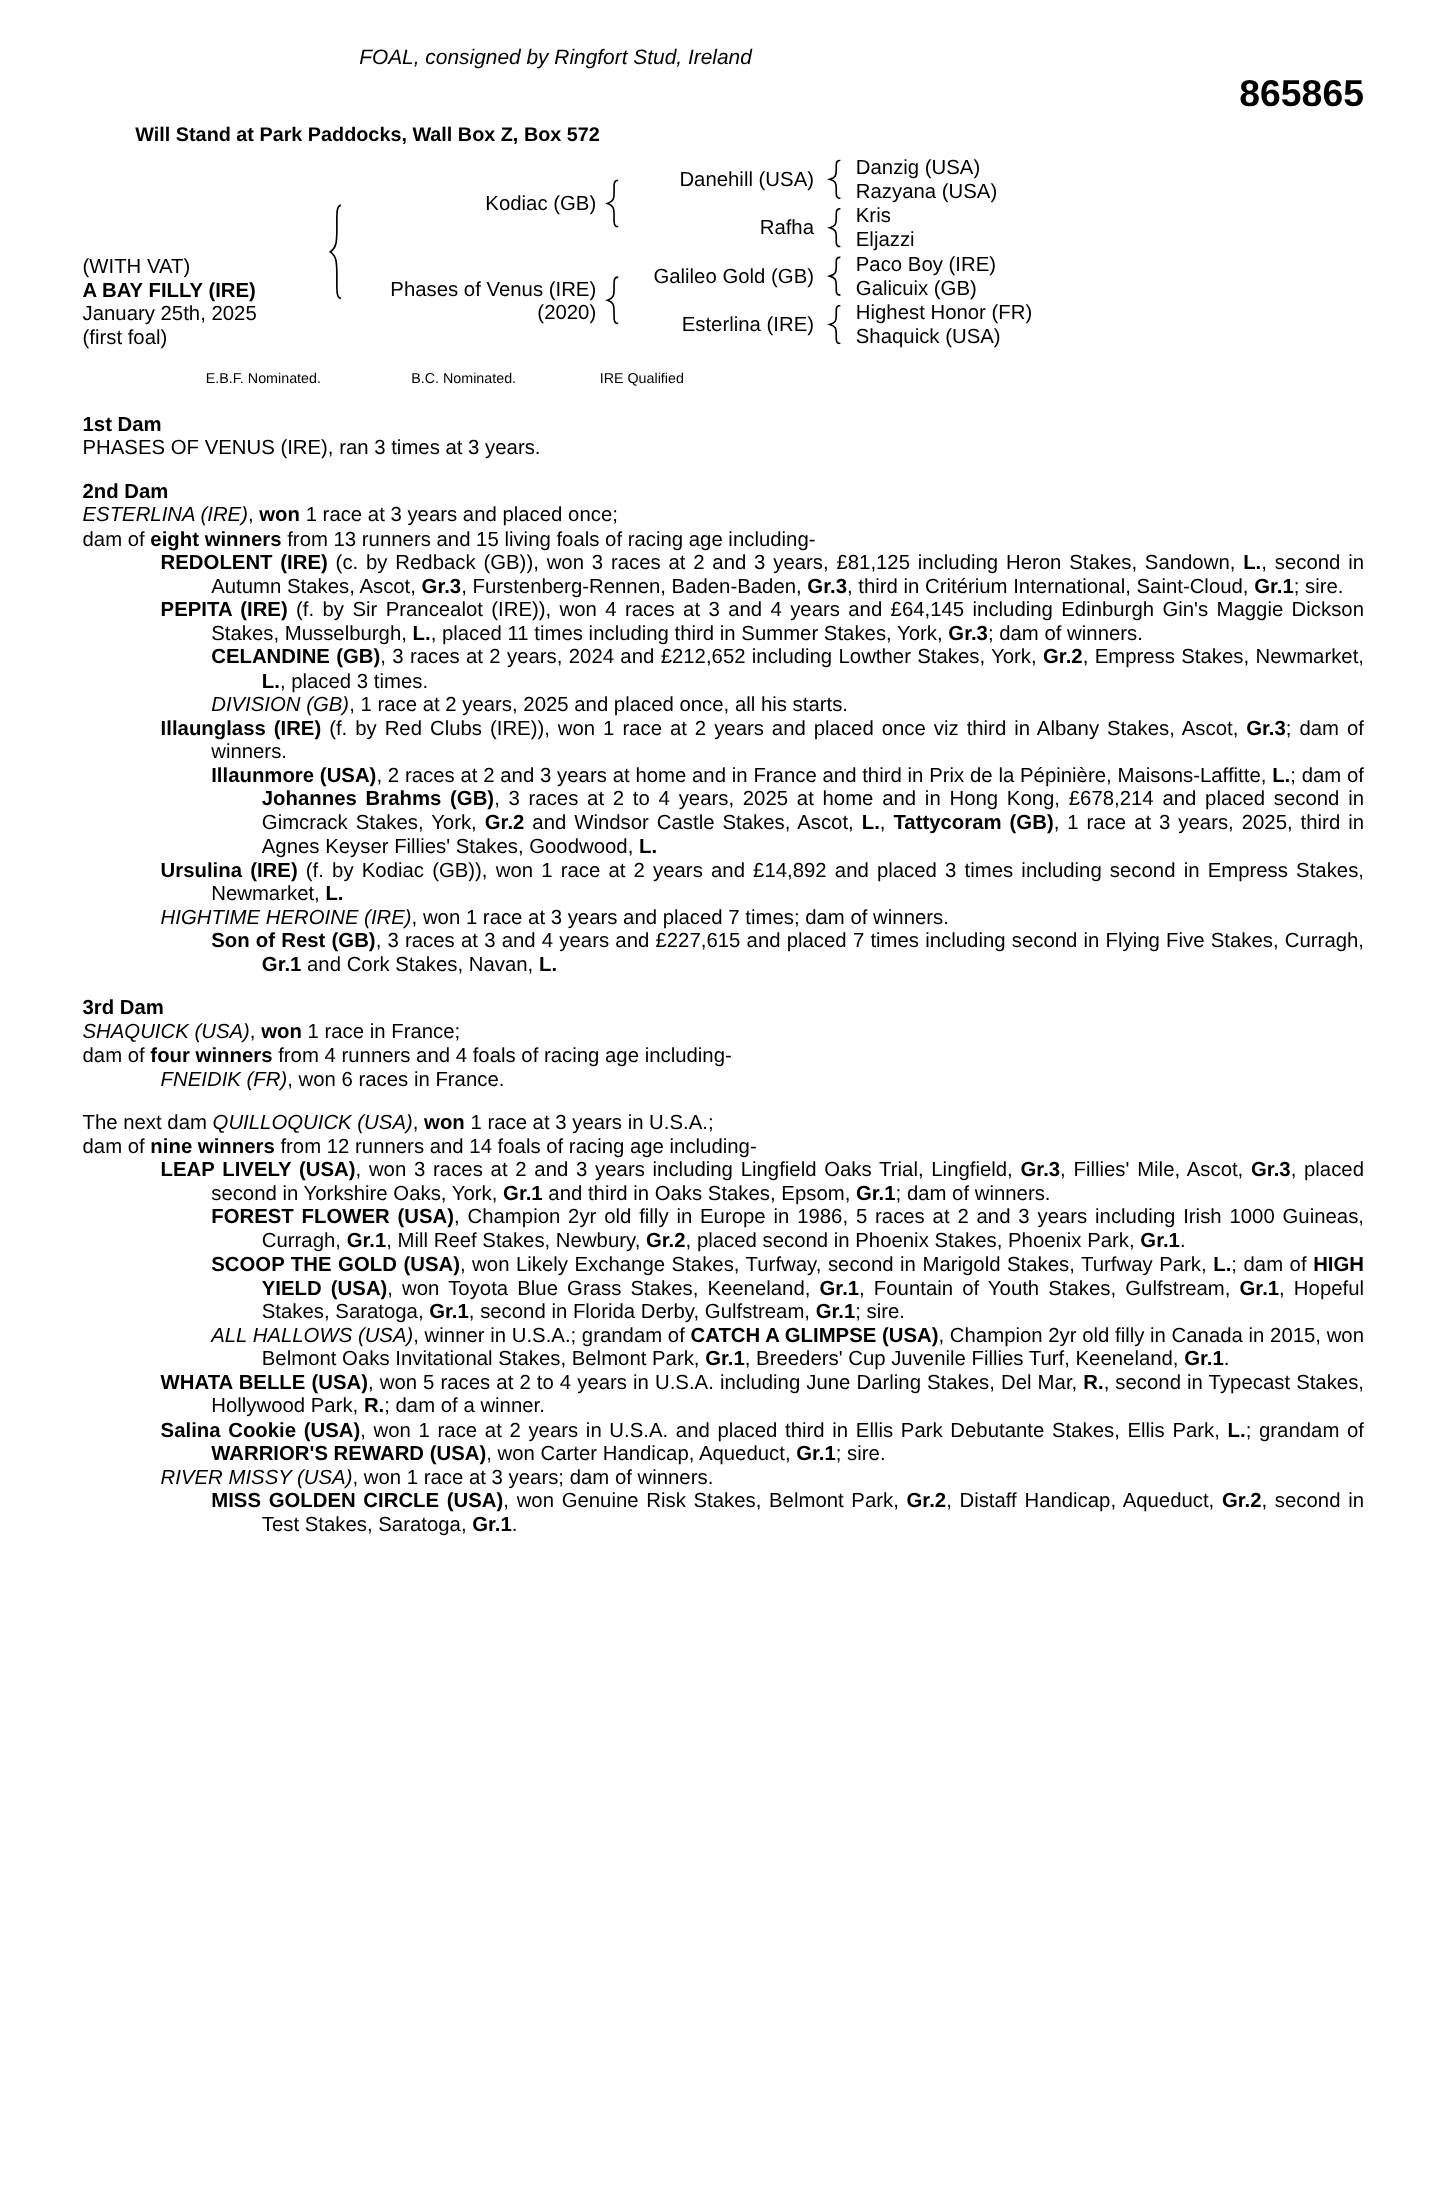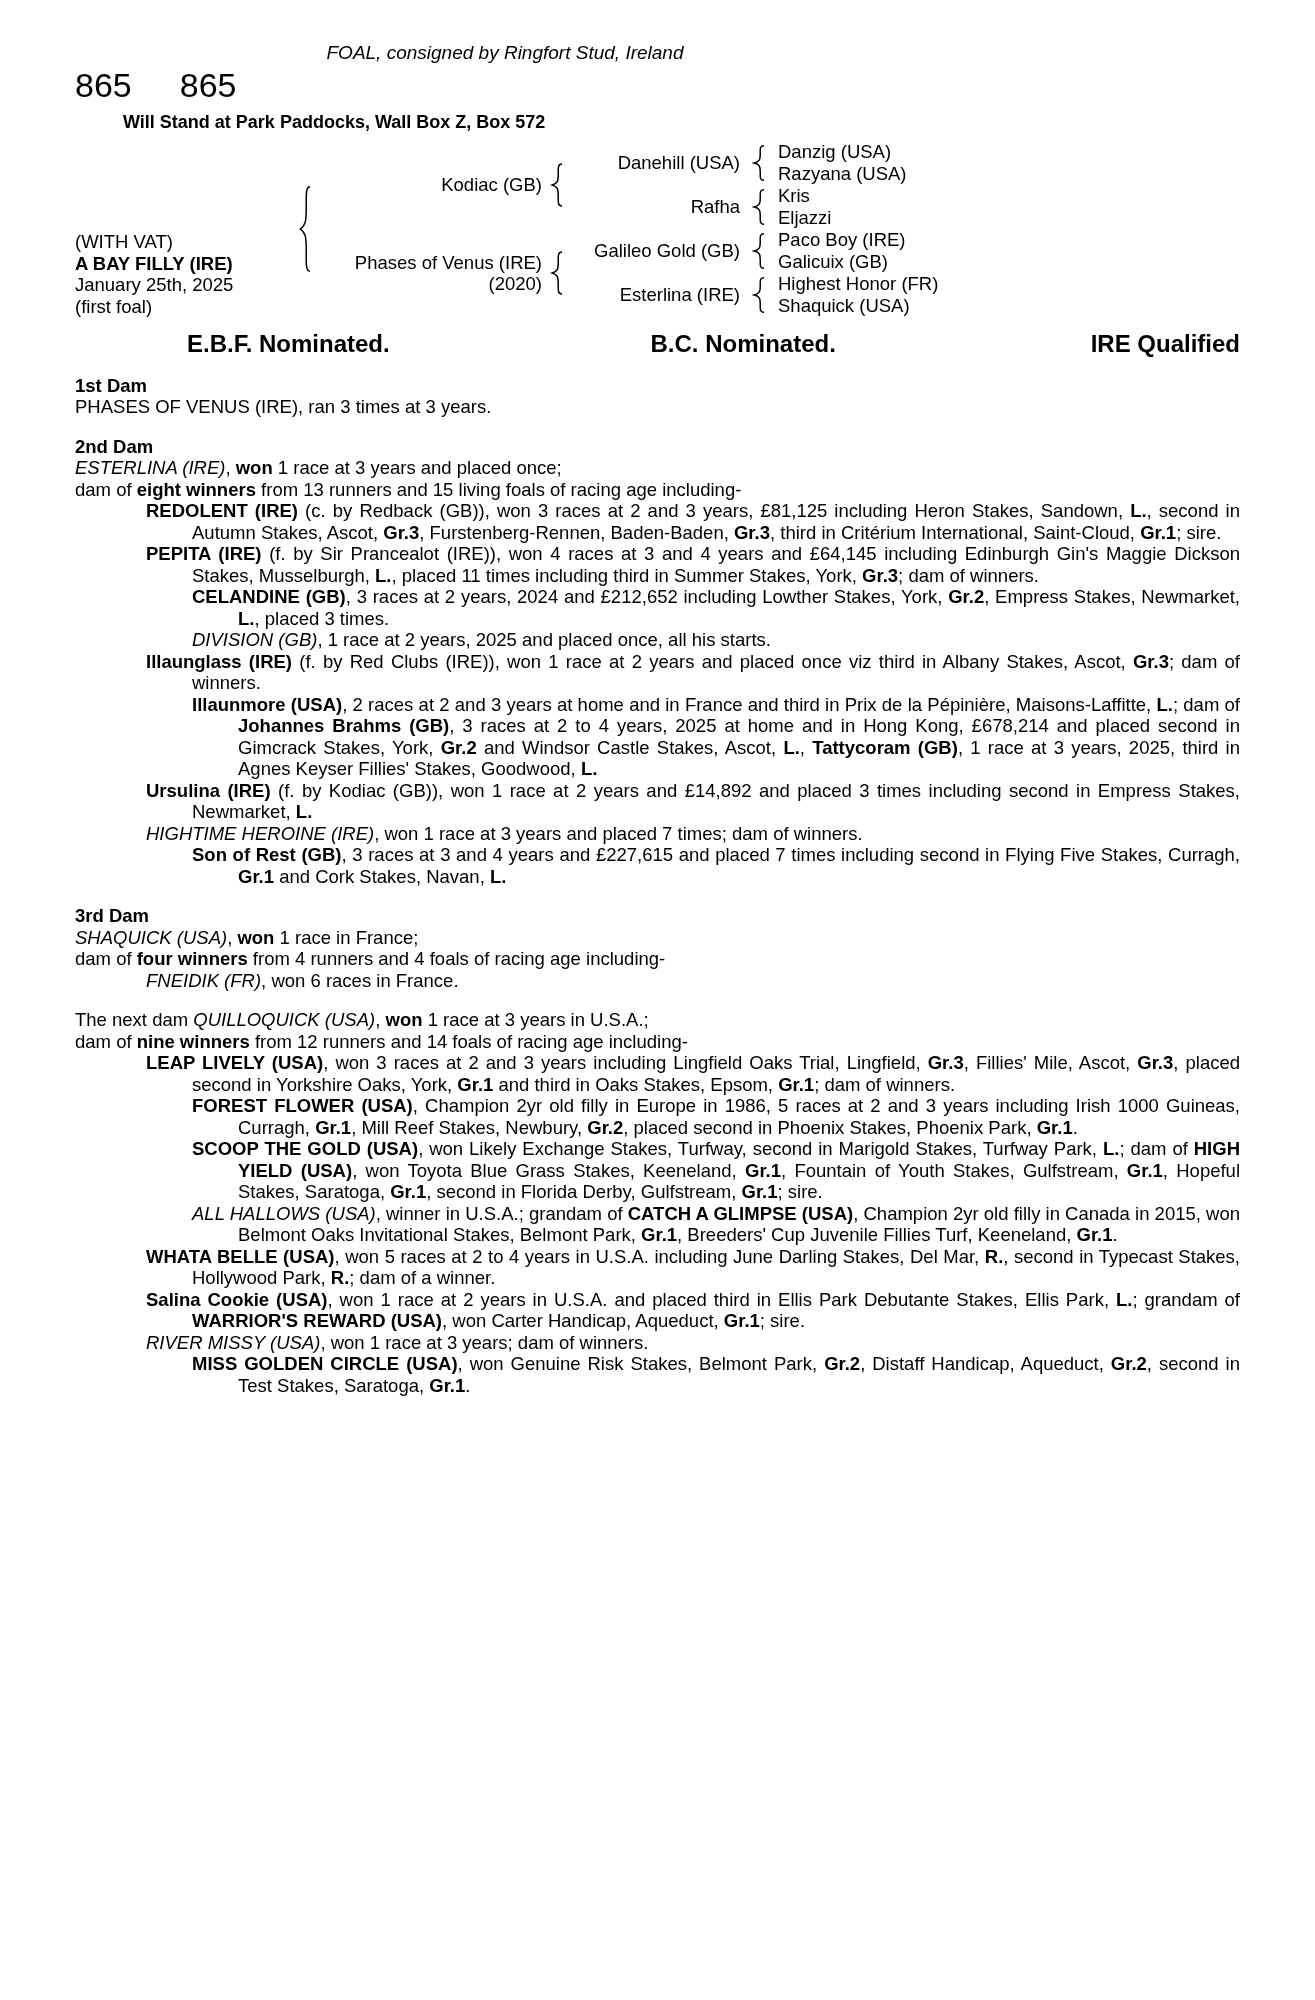--- a/index.html
+++ b/index.html
@@ -6,38 +6,38 @@
   html,body { background:#ffffff; }
   body {
     width:1315px; height:2000px; overflow:hidden;
     color:#000;
     font-family:"Liberation Sans", sans-serif;
     font-size:18.5px; line-height:21.5px;
   }
   .page { padding:42px 75px 0 75px; }
 
   .consign { width:860px; text-align:center; font-style:italic; font-size:19px; }
-  .lots { display:flex; justify-content:flex-start; font-weight:normal; font-size:34px; line-height:38px; margin-top:2px;gap:48px; }
+  .lots { display:flex; justify-content:flex-end; font-weight:bold; font-size:34px; line-height:38px; margin-top:2px; }
   .stand { font-weight:bold; font-size:18px; margin-top:8px;margin-left:48px; }
 
   .pedigree {
     display:grid;
     grid-template-columns:215px 30px 222px 30px 168px 38px auto;
     grid-auto-rows:22px;
     margin-top:8px;
   }
   .foal-info { display:flex; flex-direction:column; justify-content:flex-end; }
   .foal-name { font-weight:bold; }
   .ped-cell { display:flex; flex-direction:column; justify-content:center; align-items:flex-end; }
   .ped-leaf { display:flex; align-items:center; }
   .brace { display:flex; align-items:center; justify-content:center; }
   .brace svg { width:15px; height:100%; display:block; }
   .brace.sm svg { height:36px; }
 
-  .nominations { display:flex; font-weight:bold; font-size:24px; margin:16px 0 20px 0;justify-content:space-between; }
+  .nominations { display:flex; font-weight:normal; font-size:13px; margin:16px 0 20px 0; }
   .nom1 { margin-left:112px; }
   .nom2 { margin-left:82px; }
   .nom3 { margin-left:76px; }
 
   .dam-heading { font-weight:bold; }
   .para { text-align:justify; }
   .para.e1 { padding-left:117px; text-indent:-46px; }
   .para.e2 { padding-left:163px; text-indent:-46px; }
   .gap { height:18px; }
   .bold { font-weight:bold; }

